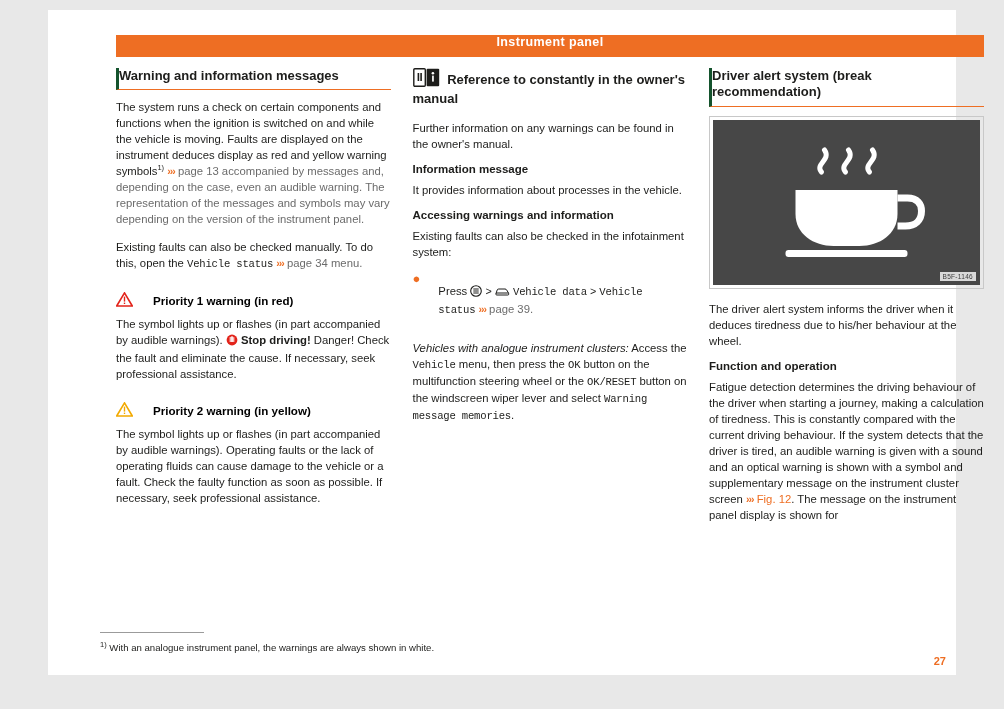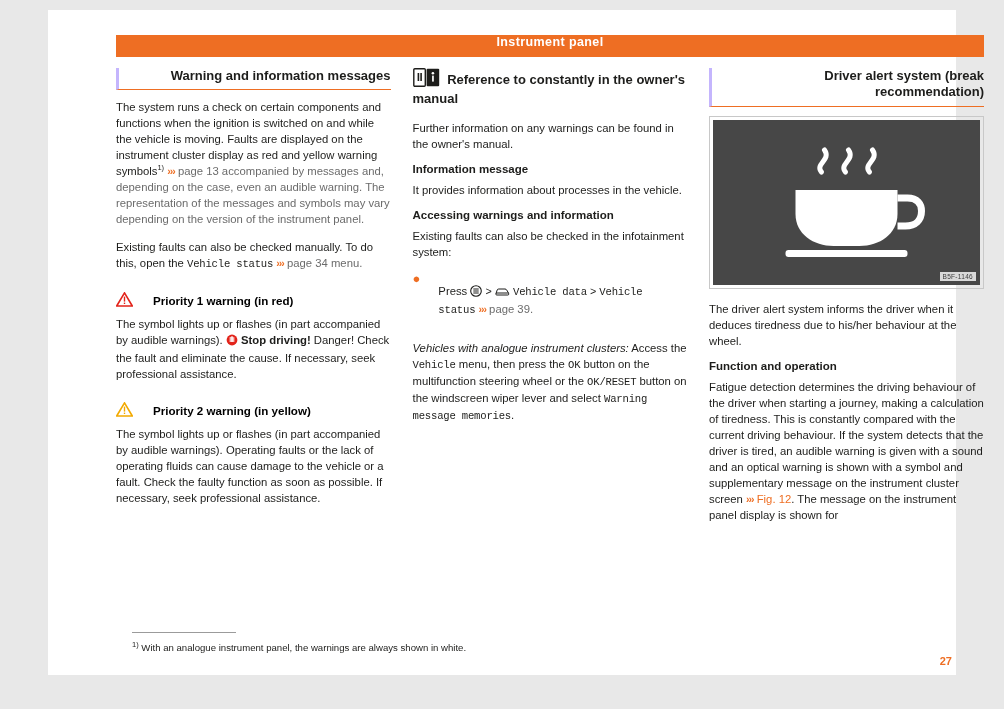--- a/index.html
+++ b/index.html
@@ -54,22 +54,21 @@
   h2.sec {
     margin: 0 0 9px 0;
     font-size: 13px;
     font-weight: bold;
     color: #1d1d1b;
     padding-bottom: 5px;
     border-bottom: 1.5px solid #bdbdbd;
     line-height: 1.25;
   }
   h2.sec.orange-left {
-    border-left: 3px solid #c4b5fd;
-    text-align: right;
+    border-left: 3px solid #14532d;
   }
   h2.sec.orange-under {
     border-bottom: 1.5px solid #ee6e23;
   }
   h2.sec.with-icon {
     border-bottom: none;
     padding-bottom: 0;
   }
   p, li {
     font-size: 11.3px;
@@ -146,38 +145,38 @@
     line-height: 1.35;
     padding: 6px 8px 8px 8px;
     color: #1d1d1b;
   }
   .fig-num {
     color: #ee6e23;
     font-weight: bold;
   }
   .footnote-wrap {
     position: absolute;
-    left: 84px;
+    left: 52px;
     top: 622px;
     width: 600px;
   }
   .footnote-line {
     width: 104px;
     height: 1px;
     background: #9b9b9b;
     margin-bottom: 7px;
   }
   .footnote {
     font-size: 9.6px;
     color: #1d1d1b;
   }
   .sup { font-size: 7.5px; vertical-align: super; }
   .pagenum {
     position: absolute;
-    right: 4px;
+    right: 10px;
     bottom: 8px;
     color: #ee6e23;
     font-size: 11px;
     font-weight: bold;
   }
   .icon-book {
     display: inline-block;
     vertical-align: -3px;
     margin-right: 4px;
   }
@@ -196,21 +195,21 @@
     <span>Instrument panel</span>
   </div>
 
   <div class="columns">
 
     <div class="col col-1">
 
       <h2 class="sec orange-left orange-under">Warning and information messages</h2>
 
       <p>
-        <span>The system runs a check on certain components and functions when the ignition is switched on and while the vehicle is moving. Faults are displayed on the instrument cluster display as red and yellow warning symbols</span><span class="sup">1)</span>
+        <span>The system runs a check on certain components and functions when the ignition is switched on and while the vehicle is moving. Faults are displayed on the instrument deduces display as red and yellow warning symbols</span><span class="sup">1)</span>
         <span class="arrows">›››</span>
         <span class="grey-link">page 13 accompanied by messages and, depending on the case, even an audible warning. The representation of the messages and symbols may vary depending on the version of the instrument panel.</span>
       </p>
 
       <p>
         <span>Existing faults can also be checked manually. To do this, open the</span>
         <span class="mono">Vehicle status</span>
         <span class="arrows">›››</span>
         <span class="grey-link">page 34 menu.</span>
       </p>

